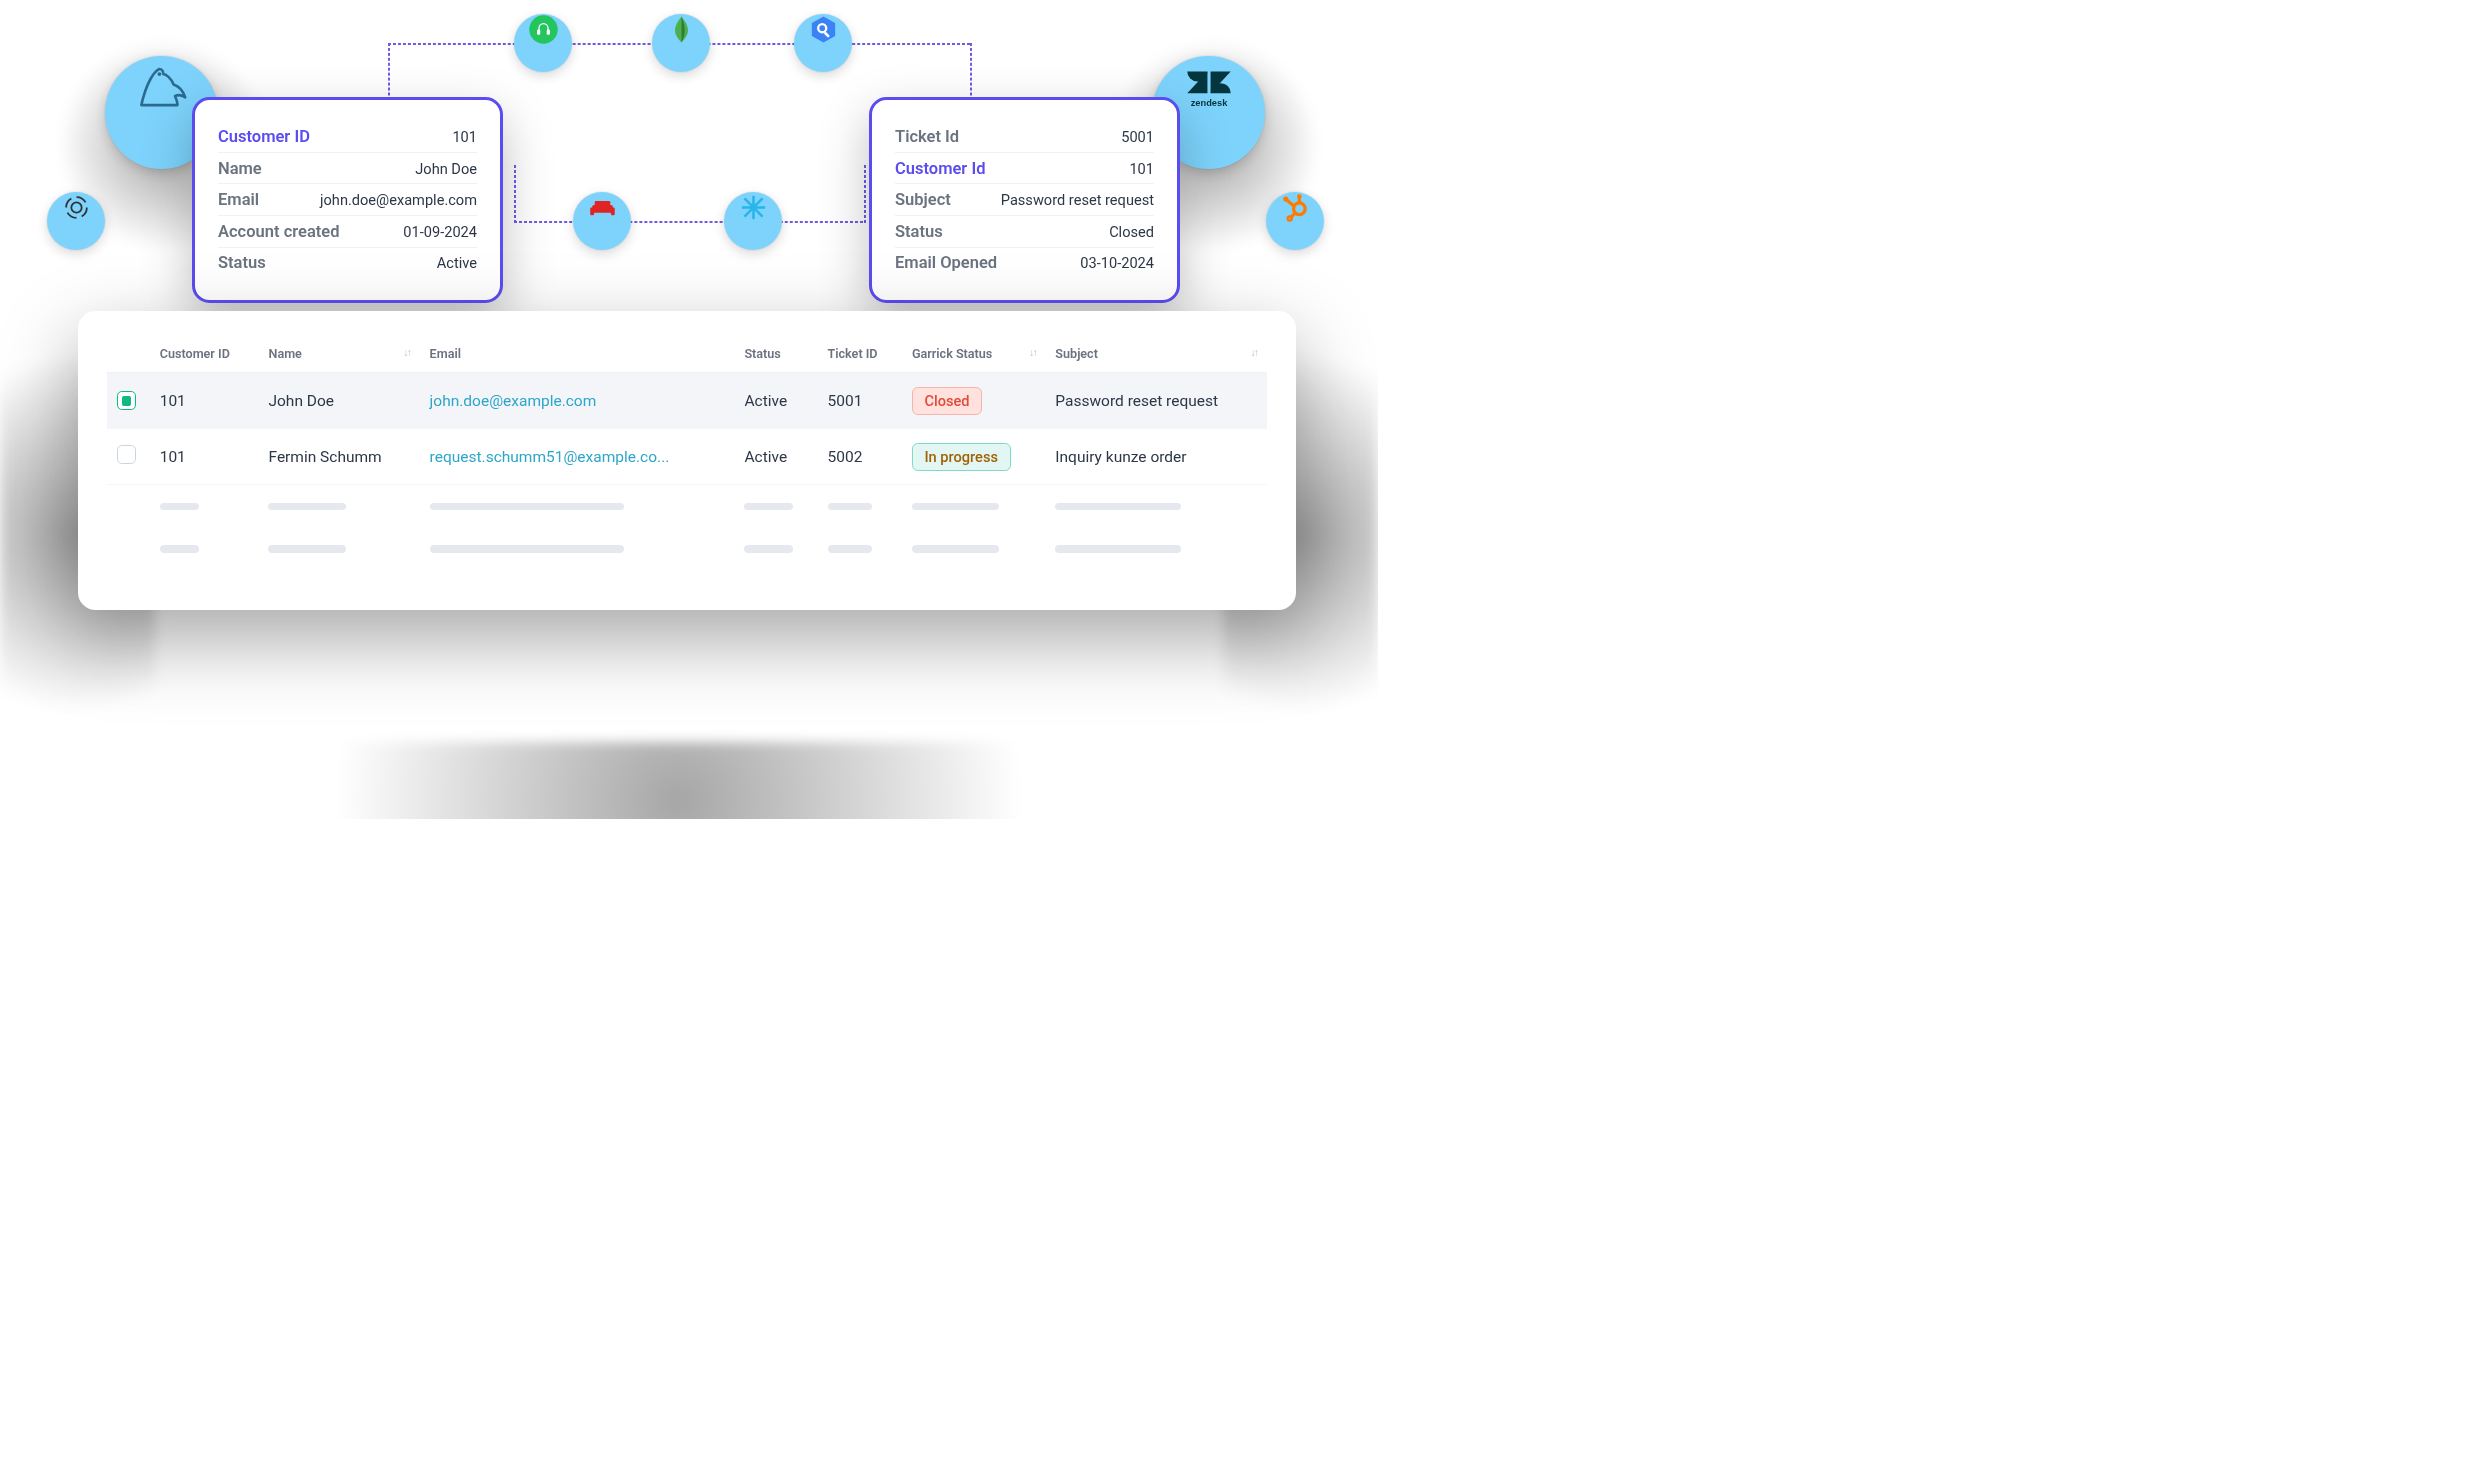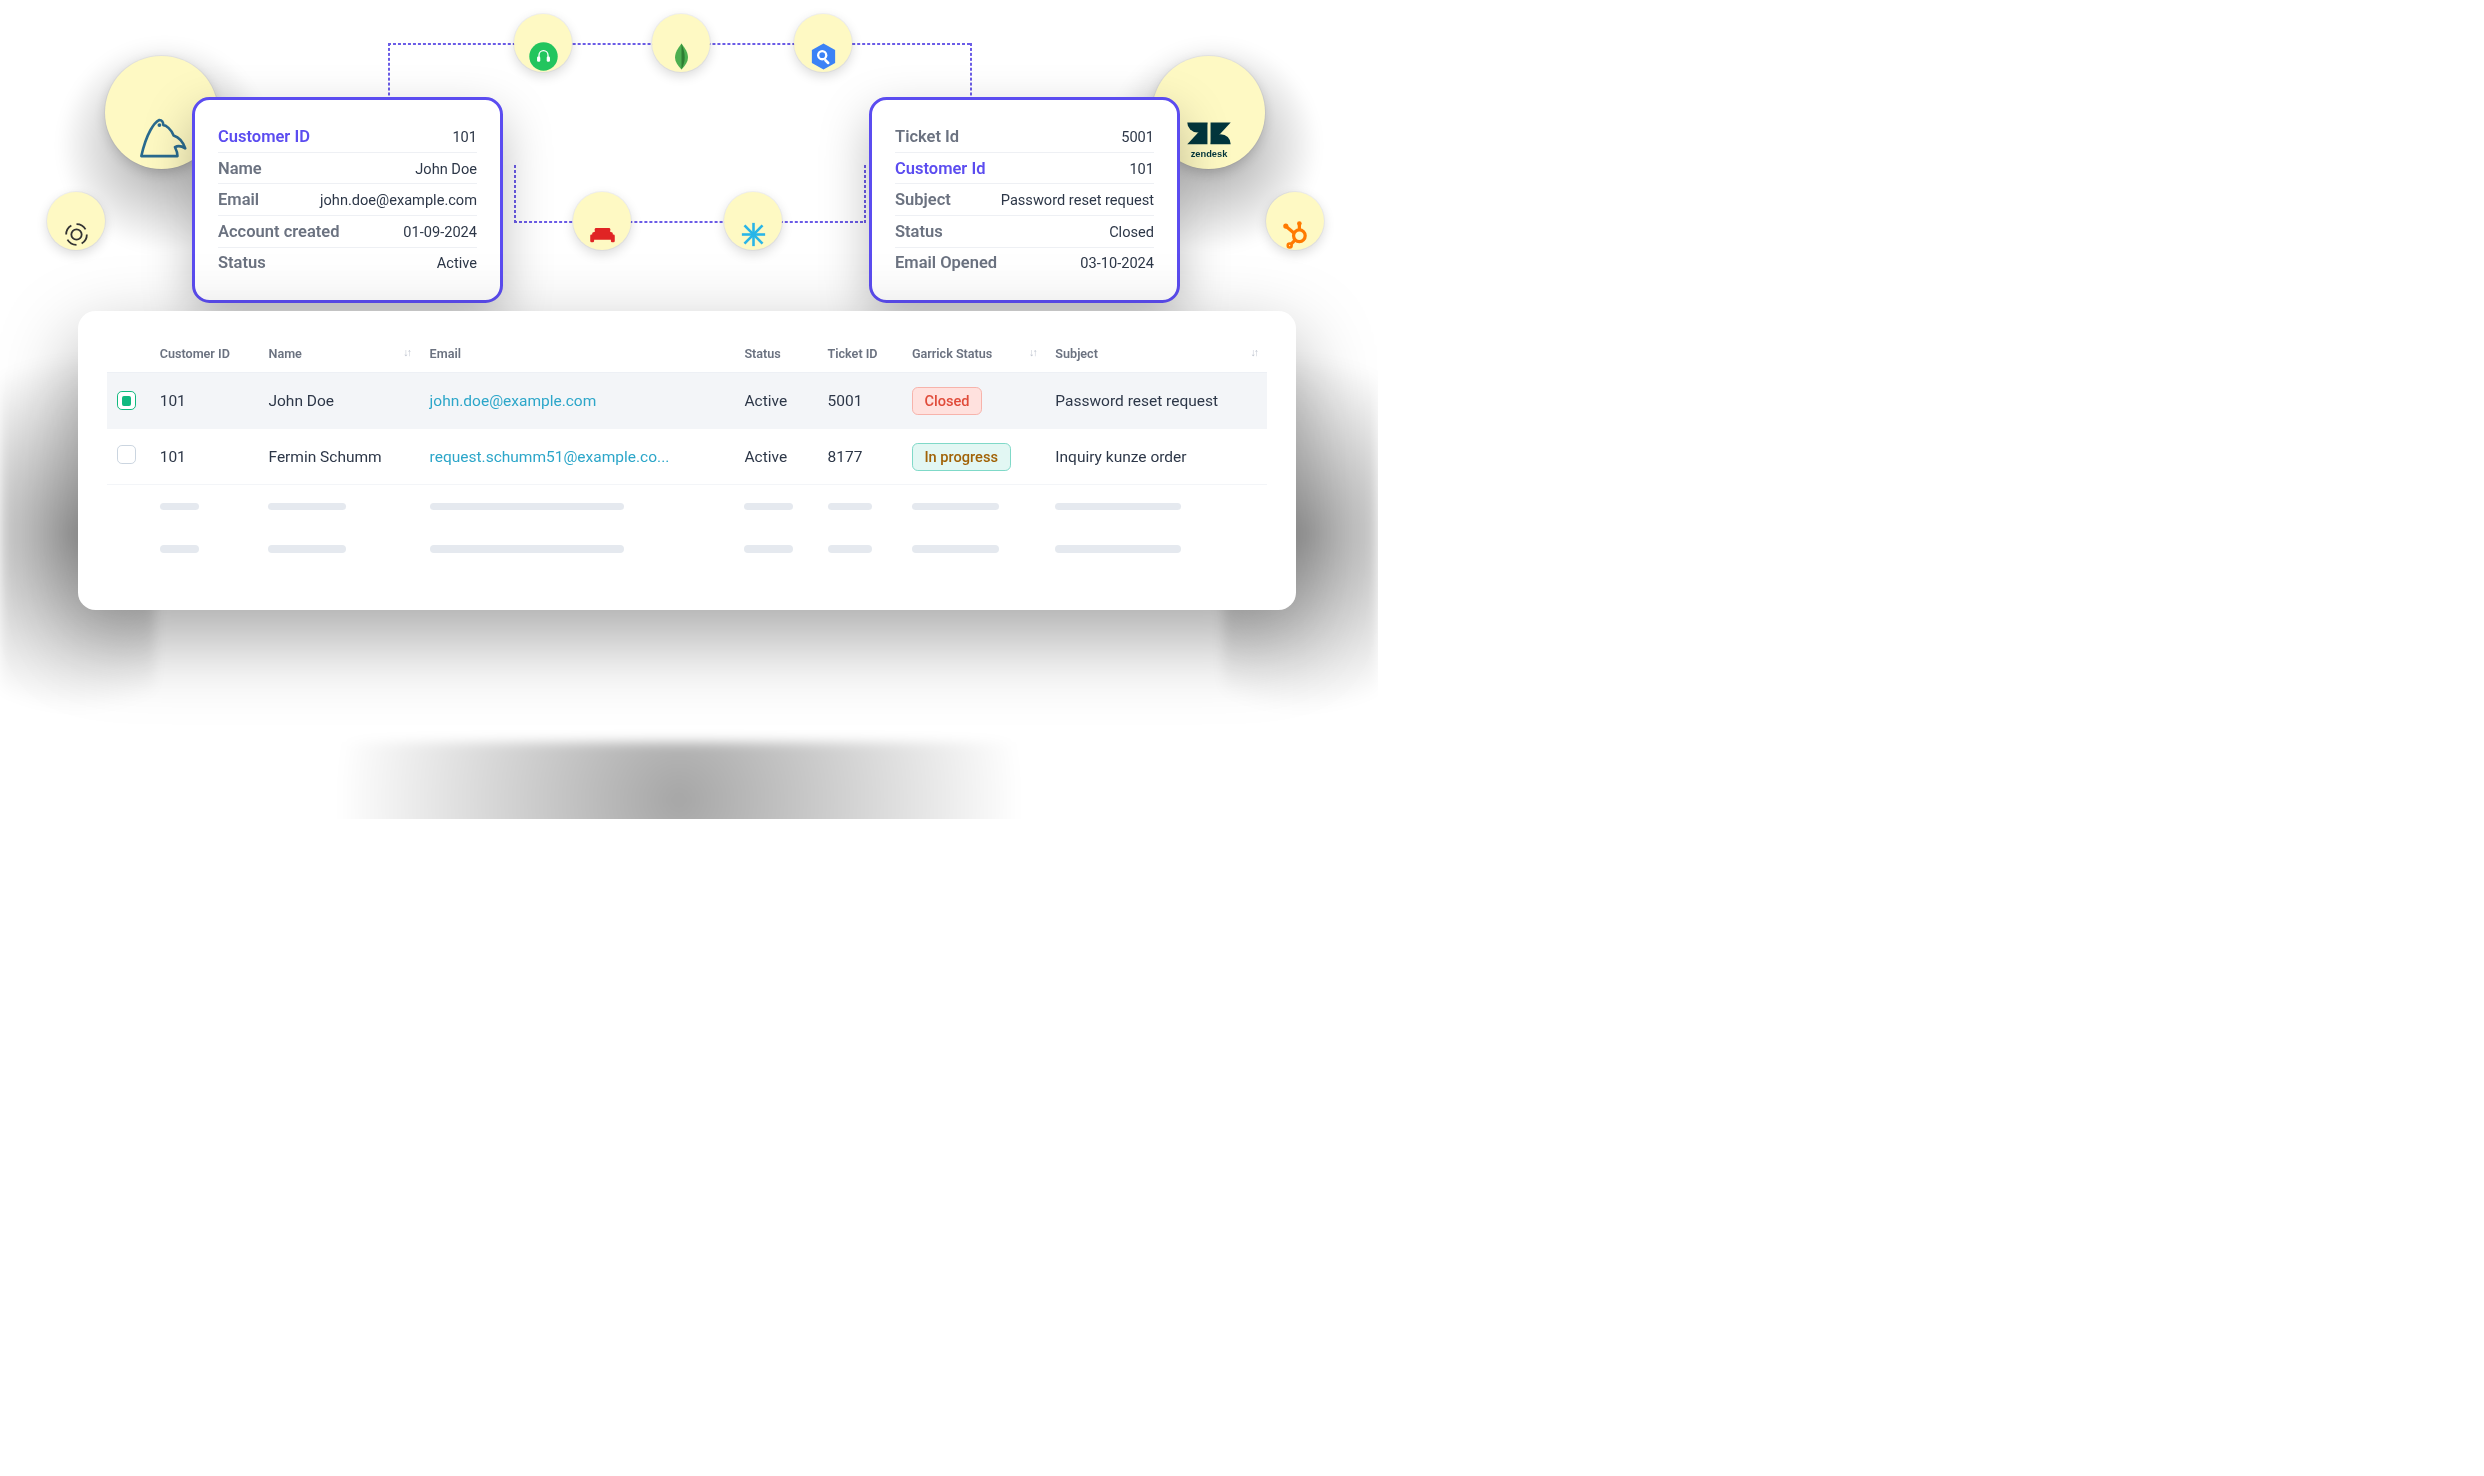--- a/index.html
+++ b/index.html
@@ -19,24 +19,24 @@
   border: 1.9px dashed #6b5ce7;
   background: none;
 }
 
 
 .int-badge {
   position: absolute;
   width: 58px;
   height: 58px;
   border-radius: 50%;
-  background: #fef9c3;
+  background: #7dd3fc;
   box-shadow: 0 3.9px 11.6px rgba(0,0,0,0.15), 0 0 0 1px rgba(0,0,0,0.04);
   display: flex;
-  align-items: flex-end;
+  align-items: flex-start;
   justify-content: center;
 }
 .int-badge.big { width: 113px; height: 113px; }
 .int-badge svg { width: 31px; height: 31px; }
 .int-badge.big svg { width: 62px; height: 62px; }
 
 
 .info-card {
   position: absolute;
   width: 311px;
@@ -296,21 +296,21 @@
             <td>5001</td>
             <td><span class="badge closed">Closed</span></td>
             <td>Password reset request</td>
           </tr>
           <tr>
             <td><span class="chk "></span></td>
             <td>101</td>
             <td>Fermin Schumm</td>
             <td class="email-cell">request.schumm51@example.co...</td>
             <td>Active</td>
-            <td>8177</td>
+            <td>5002</td>
             <td><span class="badge progress">In progress</span></td>
             <td>Inquiry kunze order</td>
           </tr>
           <tr class="skel">
             <td></td>
             <td>
               <div class="skel-bar" style="width:39px"></div>
             </td>
             <td>
               <div class="skel-bar" style="width:78px"></div>

